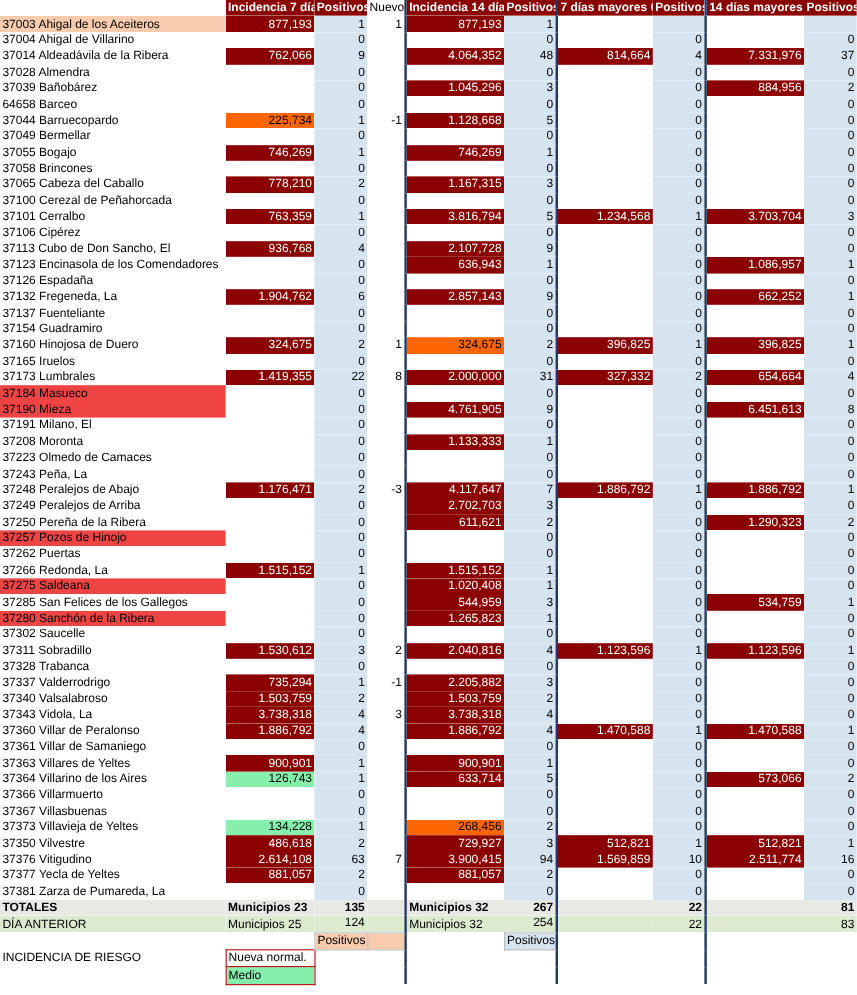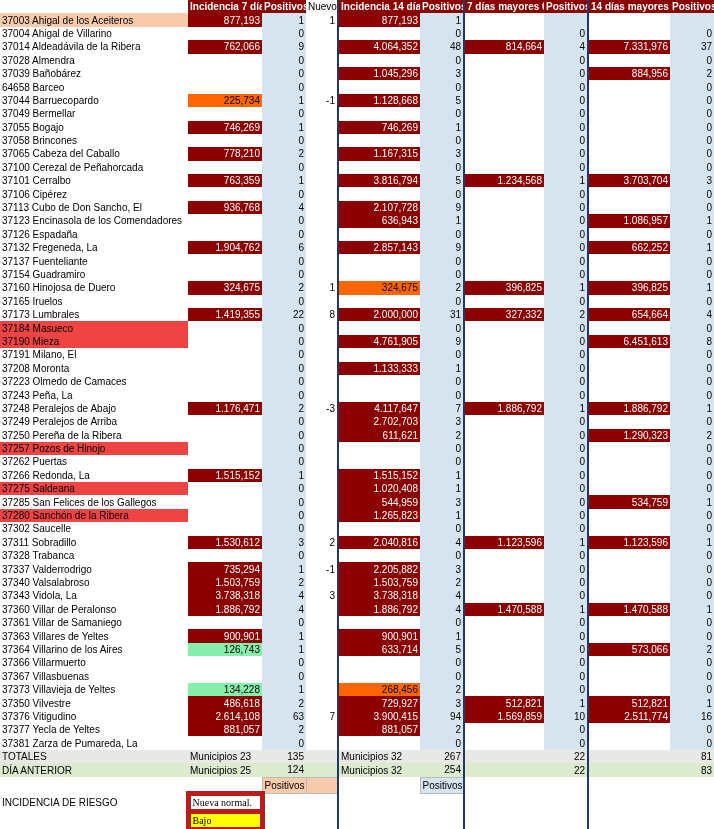--- a/index.html
+++ b/index.html
@@ -29,27 +29,27 @@
   .lvl-nueva{background:#ffffff;}
   .lvl-bajo{background:#ffff00;}
   .lvl-medio{background:#86efac;}
   .lvl-alto{background:#ff6600;}
   .lvl-muyalto{background:#8b0000;color:#ffffff;}
   .lvl-none{background:transparent;}
 
   .name-salen{background:#ef4444;margin-top:30px;}
   .name-entran{background:#f8cbad;}
 
-  .tot-row td{background:#e8e8e4;font-weight:normal;}
+  .tot-row td{background:#e8e8e4;font-weight:bold;}
   .ant-row td{background:#dcead0;}
 
   .legendtitle{font-size:10px;margin-top:20px;}
   .posit-hdr{background:#f8cbad;color:#000;font-size:9.5px;text-align:left;border:1px solid #bbb;}
   .posit-hdr2{background:#d6e4f0;color:#000;font-size:9.5px;text-align:left;border:1px solid #bbb;}
-  .legend-box{border:5px solid #b91c1c;font-family:Liberation Serif, serif;}
+  .legend-box{border:1px solid #b91c1c;}
   .blank{background:transparent;}
 </style>
 </head>
 <body>
 
 <div id="sheet">
   <table class="grid">
     <colgroup>
       <col class="c-name">
         <col class="c-inc7">
@@ -782,32 +782,20 @@
         <td class="blank"></td>
         <td class="blank bandl"></td>
         <td class="blank"></td>
         <td class="blank bandl"></td>
         <td class="blank"></td>
         <td class="blank bandl"></td>
         <td class="blank"></td>
       </tr>
       <tr>
         <td class="blank"></td>
-        <td class="lvl-bajo legend-box">Bajo</td>
-        <td class="blank"></td>
-        <td class="blank"></td>
-        <td class="blank bandl"></td>
-        <td class="blank"></td>
-        <td class="blank bandl"></td>
-        <td class="blank"></td>
-        <td class="blank bandl"></td>
-        <td class="blank"></td>
-      </tr>
-      <tr>
-        <td class="blank"></td>
         <td class="lvl-medio legend-box">Medio</td>
         <td class="blank"></td>
         <td class="blank"></td>
         <td class="blank bandl"></td>
         <td class="blank"></td>
         <td class="blank bandl"></td>
         <td class="blank"></td>
         <td class="blank bandl"></td>
         <td class="blank"></td>
       </tr>

